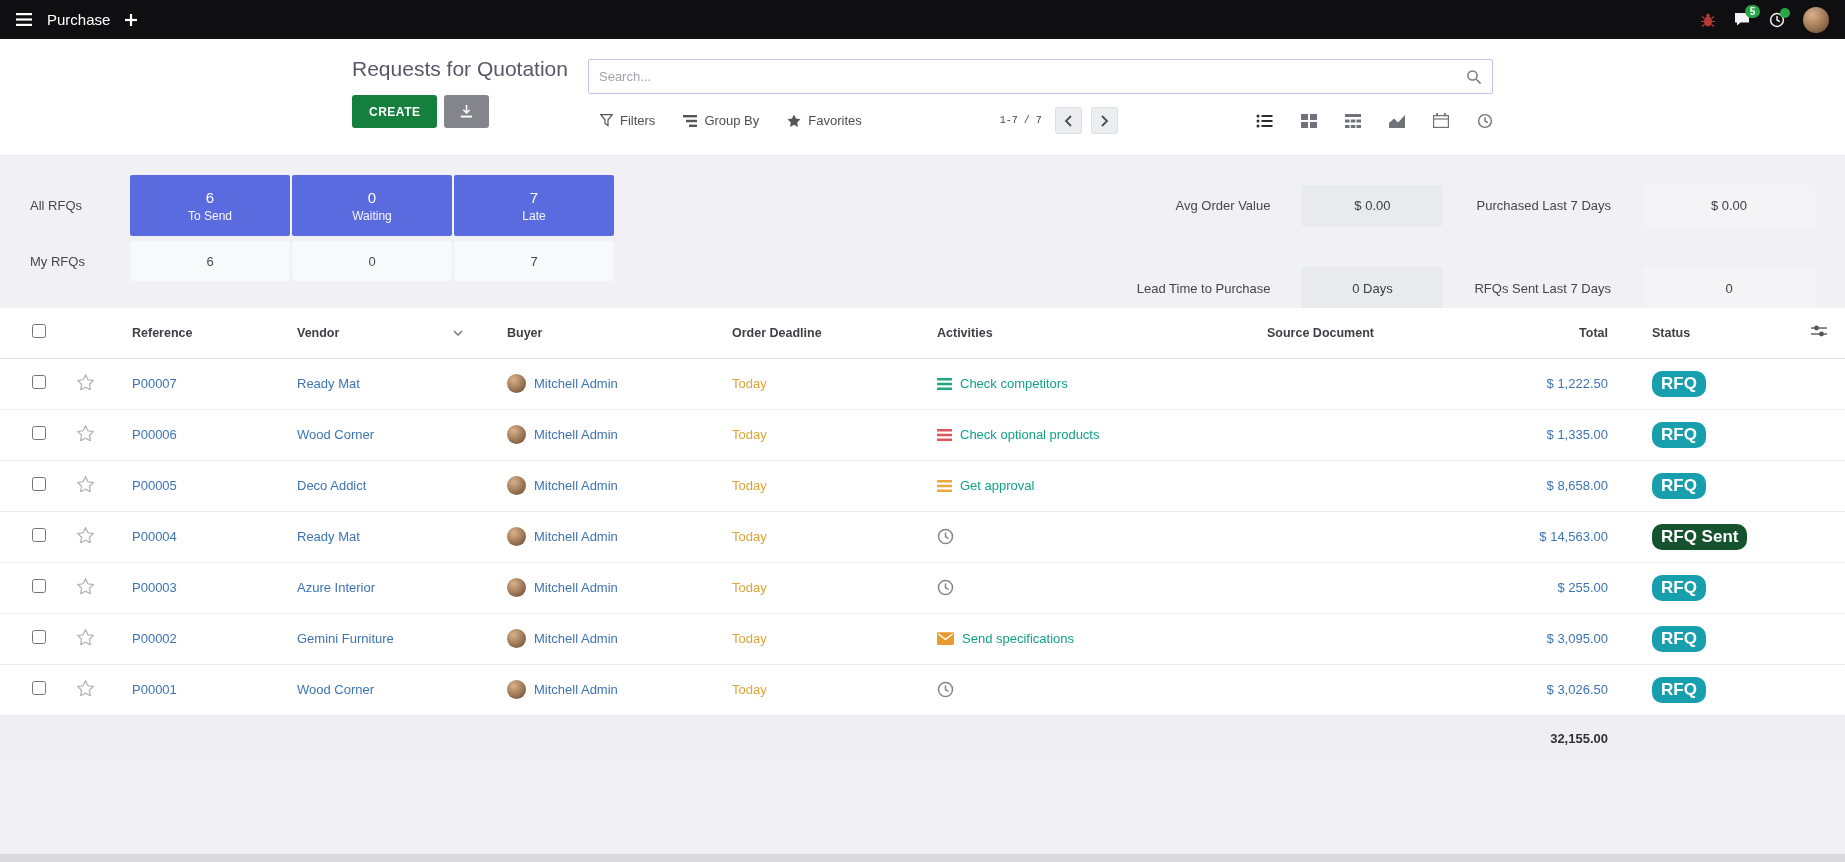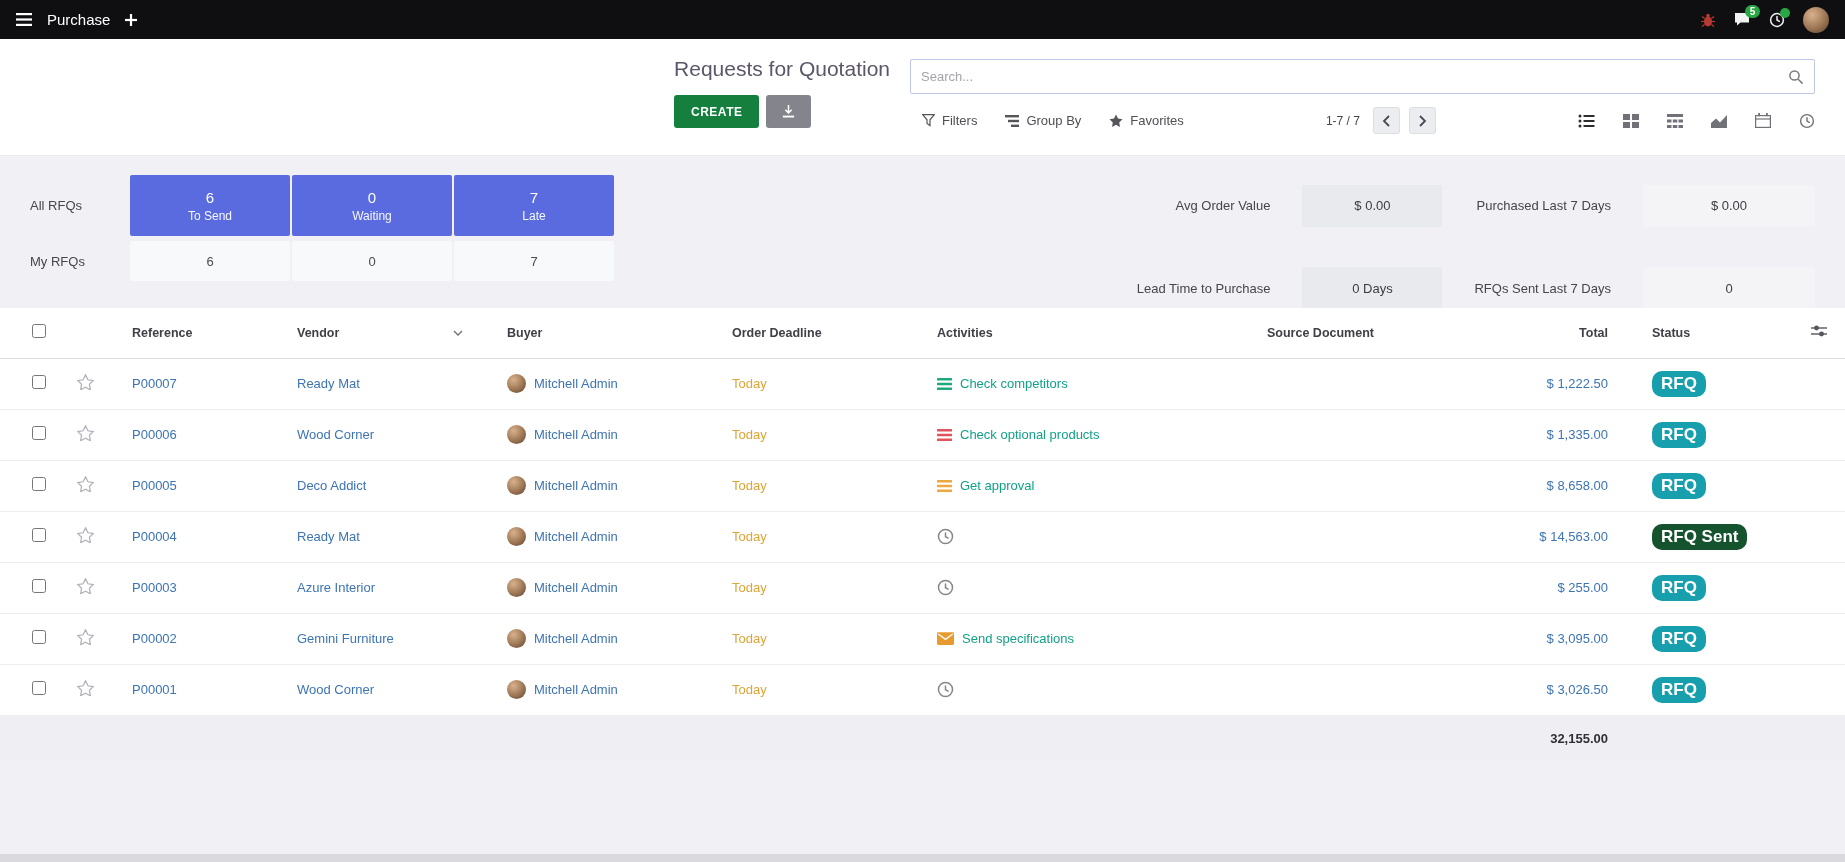--- a/index.html
+++ b/index.html
@@ -18,39 +18,39 @@
   .nav-count { position: absolute; top: -7px; right: -9px; background: #28a745; color: #fff;
                font-size: 10px; line-height: 13px; min-width: 15px; text-align: center;
                border-radius: 8px; padding: 0 3px; font-weight: bold; }
   .nav-dot { position: absolute; top: -4px; right: -5px; width: 10px; height: 10px;
              border-radius: 50%; background: #28a745; }
   .nav-avatar { width: 26px; height: 26px; border-radius: 50%; cursor: pointer;
                 background: radial-gradient(circle at 35% 30%, #d9b28c 0%, #9c7554 55%, #5c4330 100%); }
 
   
   .control-panel { height: 117px; flex: 0 0 117px; background: #fff; padding: 18px 30px 0 30px;
-                   display: flex; justify-content: flex-end; border-bottom: 1px solid #e9e9ee; gap: 20px; }
+                   display: flex; justify-content: center; border-bottom: 1px solid #e9e9ee; gap: 20px; }
   .cp-left h1 { font-size: 21px; font-weight: 400; color: #5b5668; margin-bottom: 14px; }
   .cp-buttons { display: flex; align-items: center; gap: 7px; }
   button { border: none; background: none; font-family: inherit; cursor: pointer; }
   .btn-primary { background: #15803d; color: #fff; font-size: 12px; font-weight: bold;
                  letter-spacing: .5px; height: 33px; padding: 10px 17px; border-radius: 3px; }
   .btn-export { background: #84848c; width: 45px; height: 33px; border-radius: 3px;
                 display: inline-flex; align-items: center; justify-content: center; }
   .cp-right { width: 905px; display: flex; flex-direction: column; gap: 13px; padding-top: 2px; }
   .search-box { height: 35px; border: 1px solid #bcc7ea; border-radius: 2px;
                 display: flex; align-items: center; padding: 0 10px; background: #fff; }
   .search-input { flex: 1; border: none; outline: none; font-size: 13px; font-family: inherit;
                   color: #333; caret-color: #2a6fd6; }
   .search-input::placeholder { color: #a3a3ab; }
   .cp-controls { display: flex; align-items: center; justify-content: space-between; }
   .filter-group { display: flex; align-items: center; gap: 28px; margin-left: 12px; }
   .filter-btn { display: inline-flex; align-items: center; gap: 7px; font-size: 13px; color: #4e4e55; }
   .pager { display: flex; align-items: center; gap: 9px; }
-  .pager-text { font-size: 12px; color: #45454c; margin-right: 4px; }
+  .pager-text { font-size: 10px; color: #45454c; margin-right: 4px; font-family: Liberation Mono, monospace; }
   .pager-btn { width: 27px; height: 27px; background: #ebedf0; border: 1px solid #dcdee2;
                border-radius: 3px; display: inline-flex; align-items: center; justify-content: center; }
   .switcher { display: flex; align-items: center; gap: 28px; }
   .sw { display: inline-flex; align-items: center; }
 
   
   .dashboard { height: 152px; flex: 0 0 152px; background: #f0f0f5; padding: 19px 30px 0 30px;
                display: flex; justify-content: space-between; }
   .dash-left { display: grid; grid-template-columns: 98px 160px 160px 160px;
                grid-template-rows: 61px 40px; column-gap: 2px; row-gap: 5px; align-items: stretch; }

